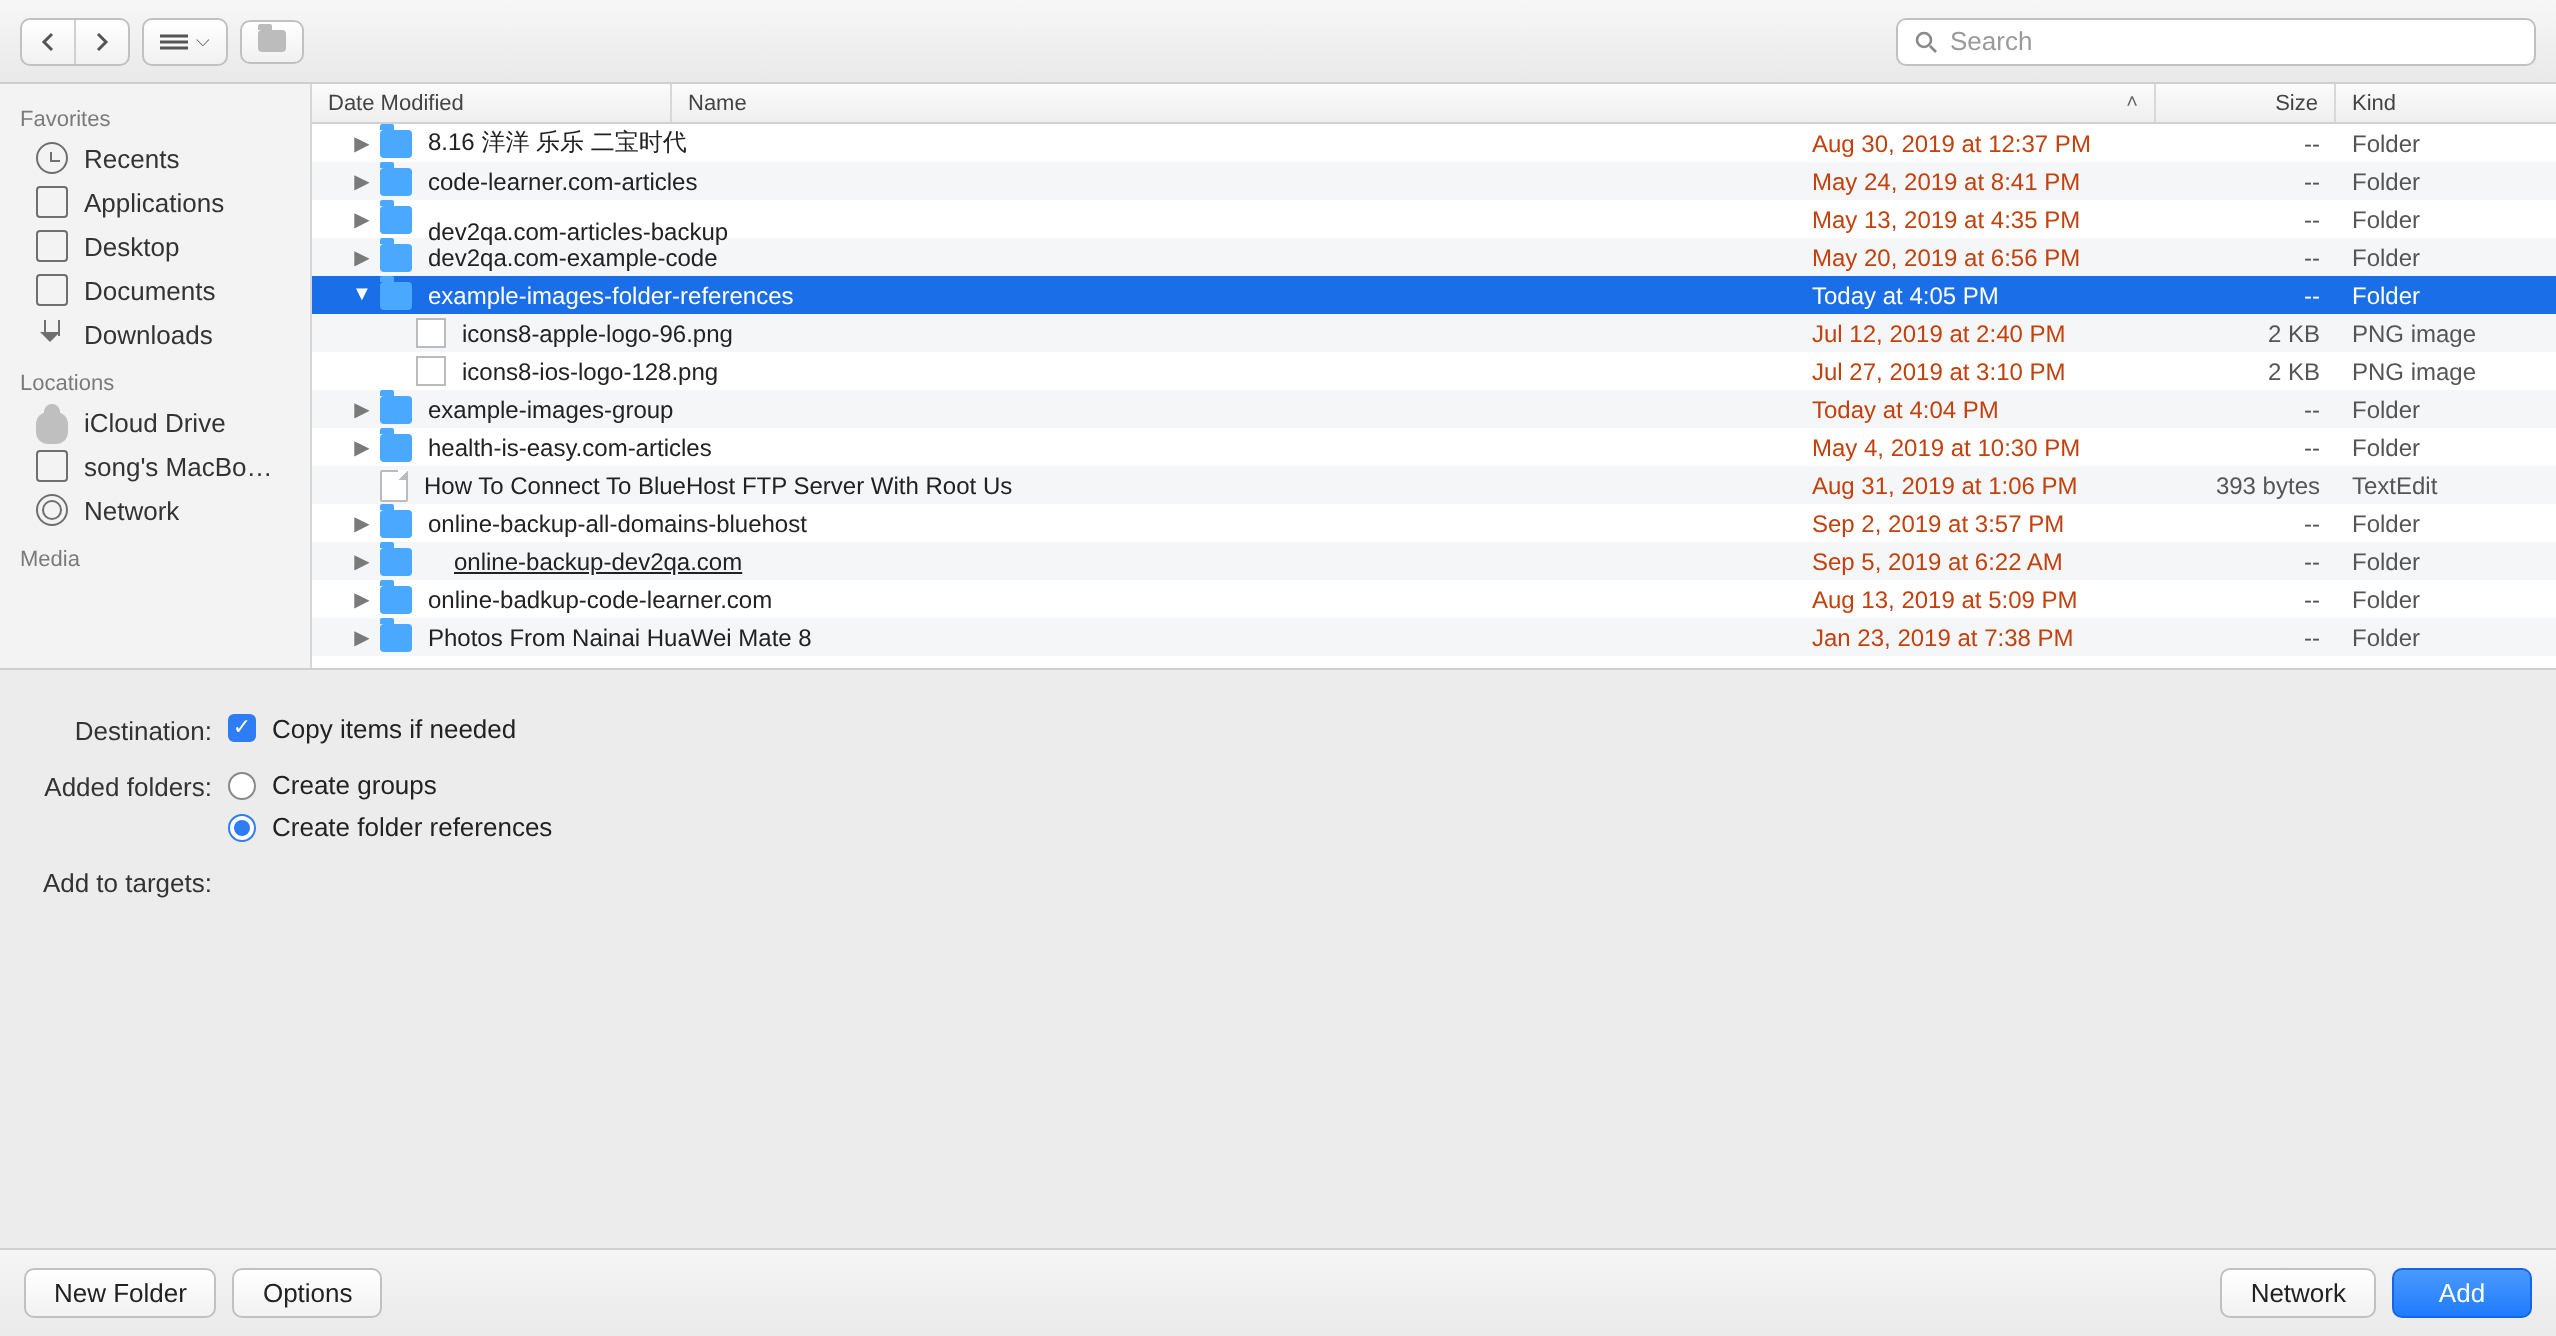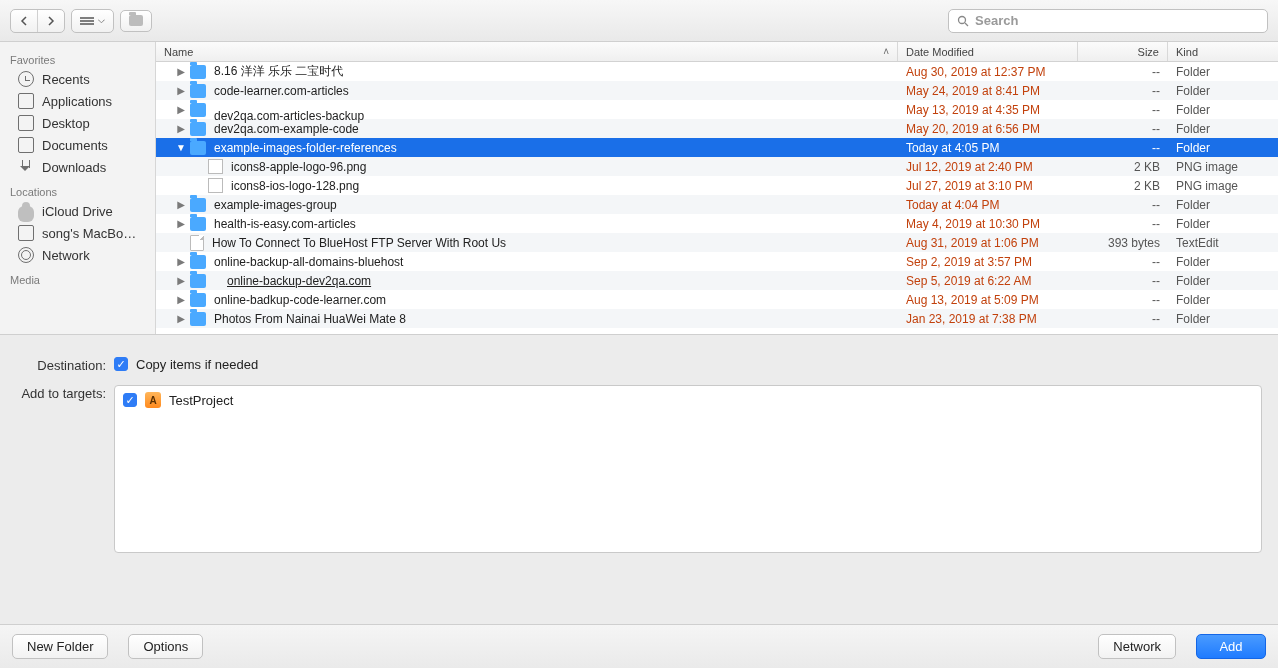--- a/index.html
+++ b/index.html
@@ -52,21 +52,21 @@
     padding:3px 10px;height:24px;min-width:200px;
   }
   .folder-glyph { width:16px;height:14px;background:#4aa9ff;border-radius:2px;position:relative; }
   .folder-glyph::before { content:"";position:absolute;top:-3px;left:0;width:7px;height:3px;background:#4aa9ff;border-radius:1px 1px 0 0; }
   .folder-glyph.gray { background:#bcbcbc; }
   .folder-glyph.gray::before { background:#bcbcbc; }
   .updn { margin-left:auto;color:#666;font-size:9px;line-height:7px; }
   .searchbox {
     display:flex;align-items:center;gap:6px;
     border:1px solid #c1c1c1;border-radius:5px;
-    background:#fff;padding:3px 8px;height:24px;width:320px;color:#888;font-weight:bold;
+    background:#fff;padding:3px 8px;height:24px;width:320px;color:#888;
   }
   
   .main { flex:0 0 293px; display:flex; border-bottom:1px solid #cfcfcf; }
   .sidebar {
     width:156px;background:#f3f3f3;border-right:1px solid #d6d6d6;
     overflow:hidden;padding-top:4px;
   }
   .side-hdr { font-size:11px;color:#7a7a7a;padding:8px 10px 2px; }
   .side-item { display:flex;align-items:center;gap:8px;padding:3px 10px 3px 18px;color:#333;border-radius:4px; }
   .side-item svg, .side-item .ic { width:16px;height:16px;flex-shrink:0; }
@@ -109,21 +109,21 @@
   .radio { width:14px;height:14px;border:1px solid #888;border-radius:50%;background:#fff;display:inline-flex;align-items:center;justify-content:center;flex-shrink:0; }
   .radio.checked { border-color:#2e7cf6; }
   .radio.checked::after { content:"";width:8px;height:8px;border-radius:50%;background:#2e7cf6; }
   .targets-box { border:1px solid #c9c9c9;border-radius:4px;background:#fff;padding:6px 8px;flex:1;height:168px; }
   .target-row { display:flex;align-items:center;gap:8px; }
   .app-icon { width:16px;height:16px;background:linear-gradient(#ffb65a,#ff8a1e);border-radius:3px;position:relative; }
   .app-icon::after { content:"A";position:absolute;inset:0;display:flex;align-items:center;justify-content:center;font-size:10px;color:#5a2f00;font-weight:bold; }
   
   .bottombar {
     height:44px;border-top:1px solid #cfcfcf;background:linear-gradient(#f5f5f5,#eaeaea);
-    display:flex;align-items:center;padding:0 12px;gap:20px;
+    display:flex;align-items:center;padding:0 12px;gap:8px;
   }
   .pushbtn {
     border:1px solid #c1c1c1;border-radius:5px;background:linear-gradient(#ffffff,#f2f2f2);
     padding:4px 14px;font-size:13px;color:#222;
   }
   .pushbtn.primary { background:linear-gradient(#4a9bff,#1f7bff);border-color:#1466e6;color:#fff; min-width:70px; text-align:center; }
   .ic-clock,.ic-app,.ic-desktop,.ic-doc,.ic-down,.ic-cloud,.ic-laptop,.ic-globe { display:inline-block;border:1.2px solid #6f6f6f;border-radius:2px; }
   .ic-clock { border-radius:50%;position:relative; }
   .ic-clock::after { content:"";position:absolute;left:50%;top:50%;width:4px;height:4px;border-left:1.2px solid #6f6f6f;border-bottom:1.2px solid #6f6f6f;transform:translate(-20%,-60%); }
   .ic-down { position:relative;border:none;width:16px;height:16px; }
@@ -213,27 +213,27 @@
       </div>
       <div class="side-item">
         <span class="ic ic-globe" style="width: 16px; height: 16px;"></span>
         <span>Network</span>
       </div>
       <div class="side-hdr">Media</div>
     </div>
 
   <div class="filepane">
     <div class="cols">
+      <div class="col date">
+          <span>Date Modified</span>
+        </div>
       <div class="col name">
         <span>Name</span>
         <span class="sort-caret">˄</span>
       </div>
-      <div class="col date">
-          <span>Date Modified</span>
-        </div>
       <div class="col size">
           <span>Size</span>
         </div>
       <div class="col kind">
           <span>Kind</span>
         </div>
     </div>
     <div class="rows" id="rows">
         <div class="row">
           <div class="c name">
@@ -392,29 +392,35 @@
       </div>
   </div>
 </div>
 
 <div class="options">
   <div class="optrow">
     <div class="optlabel">Destination:</div>
     <span class="chk checked"></span>
     <span>Copy items if needed</span>
   </div>
+  <div class="optrow" style="align-items:flex-start;">
+    <div class="optlabel">Added folders:</div>
+    <div style="display:flex;flex-direction:column;gap:6px;">
+      <div style="display:flex;align-items:center;gap:8px;">
+        <span class="radio"></span>
+        <span>Create groups</span>
+      </div>
+      <div style="display:flex;align-items:center;gap:8px;">
+        <span class="radio checked"></span>
+        <span>Create folder references</span>
+      </div>
+    </div>
+  </div>
   <div class="optrow" style="flex:1;">
     <div class="optlabel">Add to targets:</div>
-    <div class="targets-box">
-      <div class="target-row">
-        <span class="chk checked"></span>
-        <span class="app-icon"></span>
-        <span>TestProject</span>
-      </div>
-    </div>
   </div>
 </div>
 
 <div class="bottombar">
   <div class="pushbtn">New Folder</div>
   <div class="pushbtn">Options</div>
   <div class="spacer"></div>
   <div class="pushbtn">Network</div>
   <div class="pushbtn primary">Add</div>
 </div>

